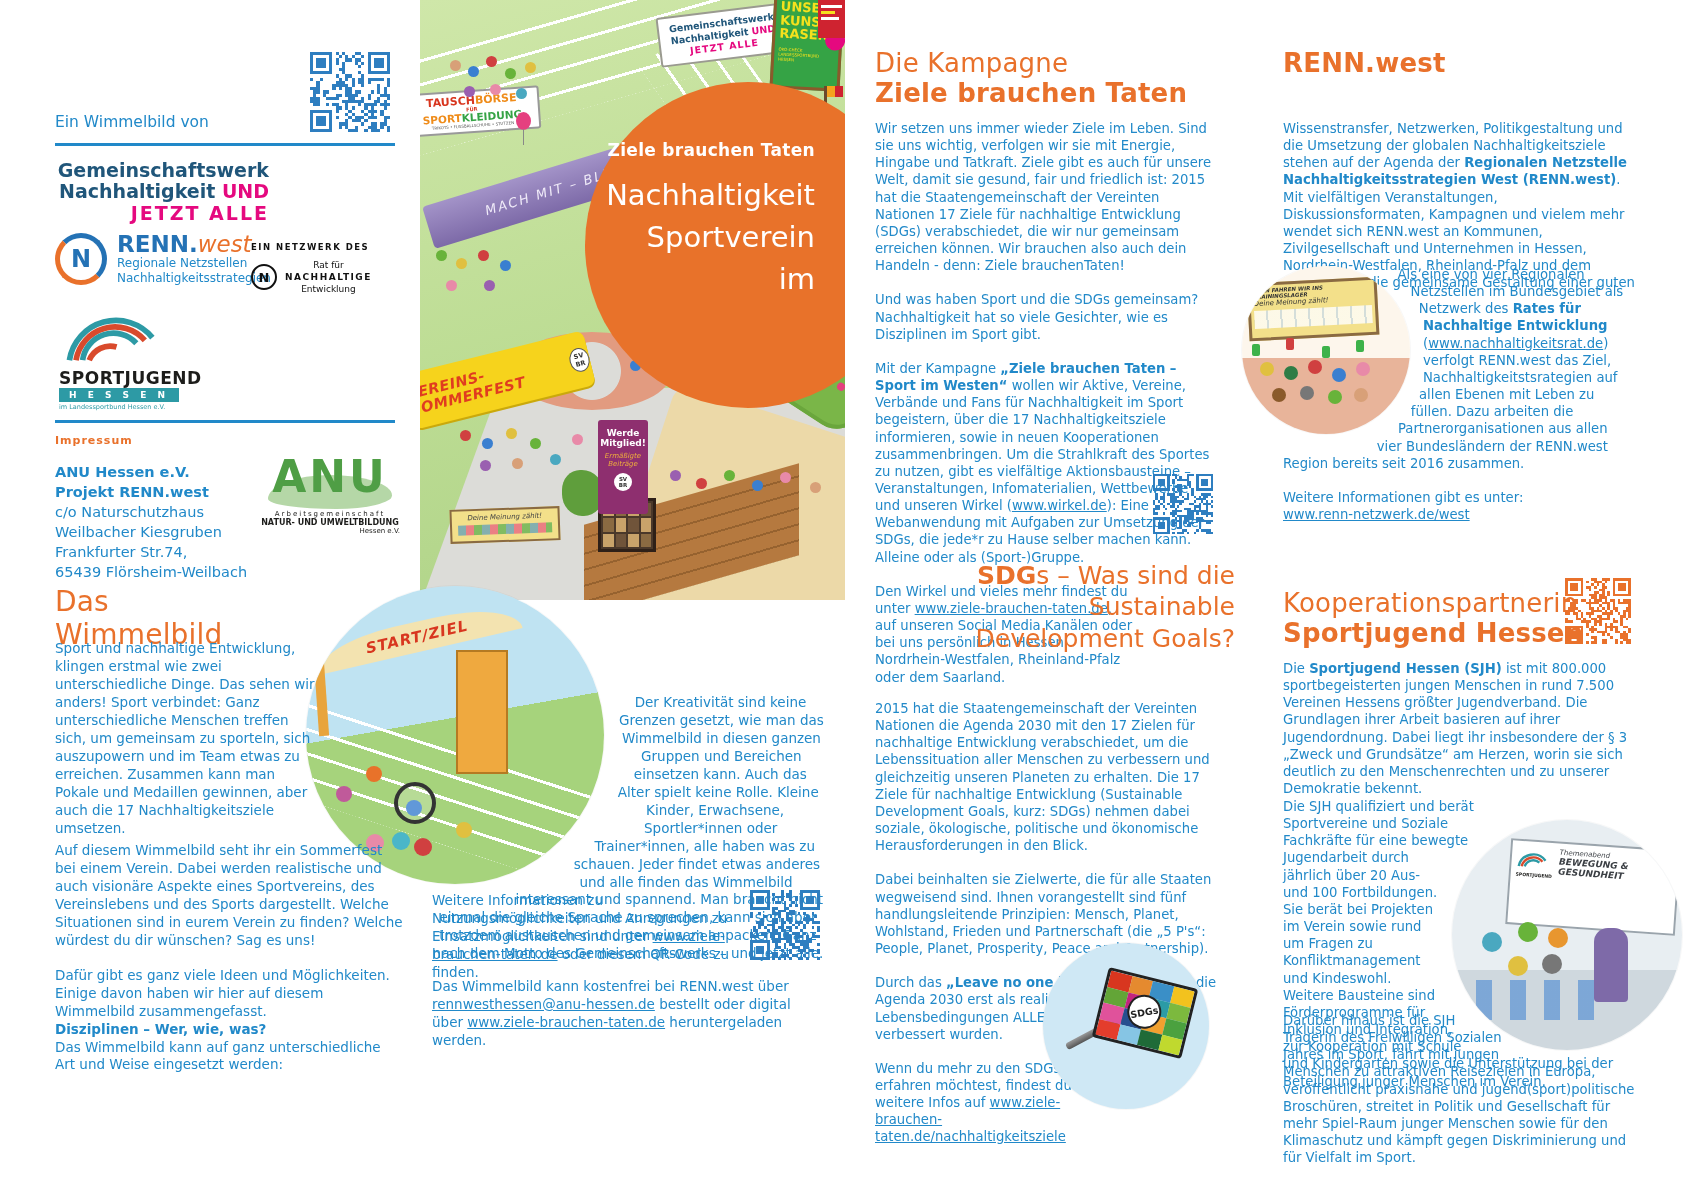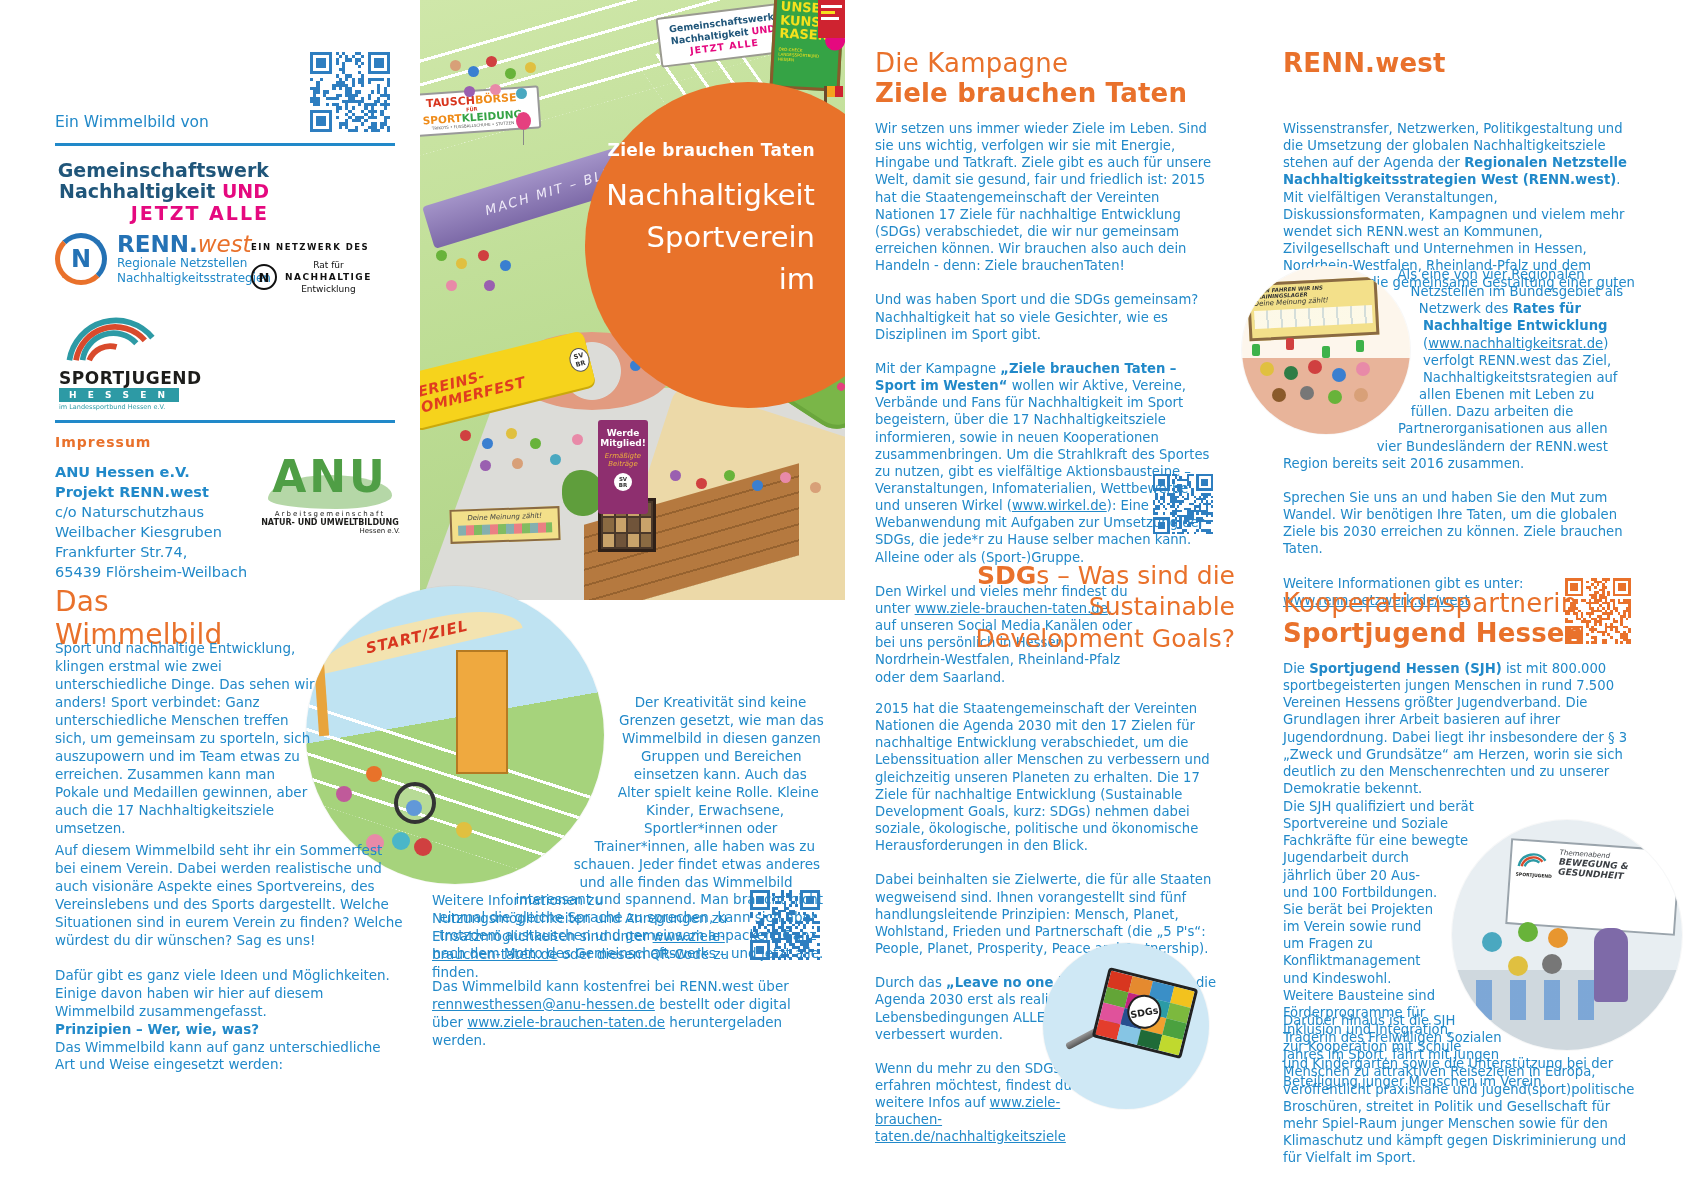--- a/index.html
+++ b/index.html
@@ -283,21 +283,21 @@
         <path d="M15 66 A42 42 0 0 1 88 45" stroke="#d94a2c" stroke-width="6" fill="none"></path>
         <path d="M22 66 A33 33 0 0 1 79 48" stroke="#2d9aa5" stroke-width="6" fill="none"></path>
         <path d="M29 66 A24 24 0 0 1 58 52" stroke="#d94a2c" stroke-width="6" fill="none"></path>
       </svg>
       <div style="font-size:17px;font-weight:bold;color:#1d1d1b;letter-spacing:.5px;">SPORTJUGEND</div>
       <div class="sj-bar">H E S S E N</div>
       <div style="font-size:6.5px;color:#2d9aa5;margin-top:1px;">im Landessportbund Hessen e.V.</div>
     </div>
 
     <div class="abs rule" style="left:0;top:380px;width:340px;"></div>
-    <div class="abs b" style="left:0;top:394px;color:#e9712b;font-size:14px;letter-spacing:1px;">Impressum</div>
+    <div class="abs b" style="left:0;top:394px;color:#e9712b;font-size:11px;letter-spacing:1px;">Impressum</div>
 
     <div class="abs txt" style="left:0;top:422px;font-size:14.5px;line-height:1.38;">
       <span class="b">ANU Hessen e.V.</span><br>
       <span class="b">Projekt RENN.west</span><br>
       <span>c/o Naturschutzhaus</span><br>
       <span>Weilbacher Kiesgruben</span><br>
       <span>Frankfurter Str.74,</span><br>
       <span>65439 Flörsheim-Weilbach</span>
     </div>
 
@@ -658,21 +658,20 @@
       </div>
       <div class="dotrow" style="left:18px;top:96px;width:14px;height:14px;background:#e0c040;box-shadow:24px 4px #2e7d46,48px -2px #d04040,72px 6px #3a7fd0,96px 0 #e88aa8,12px 26px #8a5a2b,40px 24px #777,68px 28px #68b33a,94px 26px #d8a078;"></div>
       <div class="dotrow" style="left:10px;top:78px;width:8px;height:12px;border-radius:2px;background:#3db24a;box-shadow:34px -6px #d04040,70px 2px #3db24a,104px -4px #3db24a;"></div>
     </div>
 
     <div class="abs txt" style="left:0;top:266px;width:352px;font-size:13.2px;line-height:1.3;">
       <div class="wrapfloat" style="width:140px;height:245px;shape-outside:circle(100px at 42px 86px);"></div>
       <p>
         <span>Als eine von vier Regionalen Netzstellen im Bundesgebiet als Netzwerk des </span><span class="b">Rates für Nachhaltige Entwicklung</span><span> (</span><span class="u">www.nachhaltigkeitsrat.de</span><span>) verfolgt RENN.west das Ziel, Nachhaltigkeitstsrategien auf allen Ebenen mit Leben zu füllen. Dazu arbeiten die Partnerorganisationen aus allen vier Bundesländern der RENN.west Region bereits seit 2016 zusammen.</span>
       </p>
-      <p><span>Sprechen Sie uns an und haben Sie den Mut zum Wandel. Wir benötigen Ihre Taten, um die globalen Ziele bis 2030 erreichen zu können. Ziele brauchen Taten.</span></p>
       <p>
         <span>Weitere Informationen gibt es unter:</span><br>
         <span class="u">www.renn-netzwerk.de/west</span>
       </p>
     </div>
   </div>
 
   <div class="abs" style="left:0;top:0;width:0;height:0;">
     <div class="h-light abs" style="left:55px;top:585px;font-size:28px;">Das Wimmelbild</div>
 
@@ -688,21 +687,21 @@
       <div class="dotrow" style="left:86px;top:246px;width:18px;height:18px;background:#4ab6c8;box-shadow:-26px 2px #e88aa8,22px 6px #d04040;"></div>
     </div>
 
     <div class="abs txt" style="left:55px;top:640px;width:262px;">
       <span>Sport und nachhaltige Entwicklung, klingen erstmal wie zwei unterschiedliche Dinge. Das sehen wir anders! Sport verbindet: Ganz unterschiedliche Menschen treffen sich, um gemeinsam zu sporteln, sich auszupowern und im Team etwas zu erreichen. Zusammen kann man Pokale und Medaillen gewinnen, aber auch die 17 Nachhaltigkeitsziele umsetzen.</span>
     </div>
 
     <div class="abs txt" style="left:55px;top:842px;width:348px;">
       <p><span>Auf diesem Wimmelbild seht ihr ein Sommerfest bei einem Verein. Dabei werden realistische und auch visionäre Aspekte eines Sportvereins, des Vereinslebens und des Sports dargestellt. Welche Situationen sind in eurem Verein zu finden? Welche würdest du dir wünschen? Sag es uns!</span></p>
       <p style="margin-bottom:0;"><span>Dafür gibt es ganz viele Ideen und Möglichkeiten. Einige davon haben wir hier auf diesem Wimmelbild zusammengefasst.</span></p>
-      <p style="margin-bottom:0;"><span class="b">Prinzipien – Wer, wie, was?</span><br>
+      <p style="margin-bottom:0;"><span class="b">Disziplinen – Wer, wie, was?</span><br>
       <span>Das Wimmelbild kann auf ganz unterschiedliche Art und Weise eingesetzt werden:</span></p>
     </div>
 
     <div class="abs txt ctr" style="left:432px;top:694px;width:392px;">
       <div class="wrapfloat" style="width:195px;height:200px;shape-outside:circle(165px at 22px 44px);"></div>
       <span>Der Kreativität sind keine Grenzen gesetzt, wie man das Wimmelbild in diesen ganzen Gruppen und Bereichen einsetzen kann. Auch das Alter spielt keine Rolle. Kleine Kinder, Erwachsene, Sportler*innen oder Trainer*innen, alle haben was zu schauen. Jeder findet etwas anderes und alle finden das Wimmelbild interessant und spannend. Man braucht nicht einmal die gleiche Sprache zu sprechen, kann sich aber trotzdem austauschen und gemeinsam anpacken. Ganz nach dem Motto des Gemeinschaftswerks – und jetzt alle.</span>
     </div>
 
     <div class="abs txt" style="left:432px;top:892px;width:308px;">
       <span>Weitere Informationen zu Nutzungsmöglichkeiten und Anregungen zu Einsatzmöglichkeiten sind unter </span><span class="u">www.ziele-brauchen-taten.de</span><span> oder diesem QR-Code zu finden.</span>

